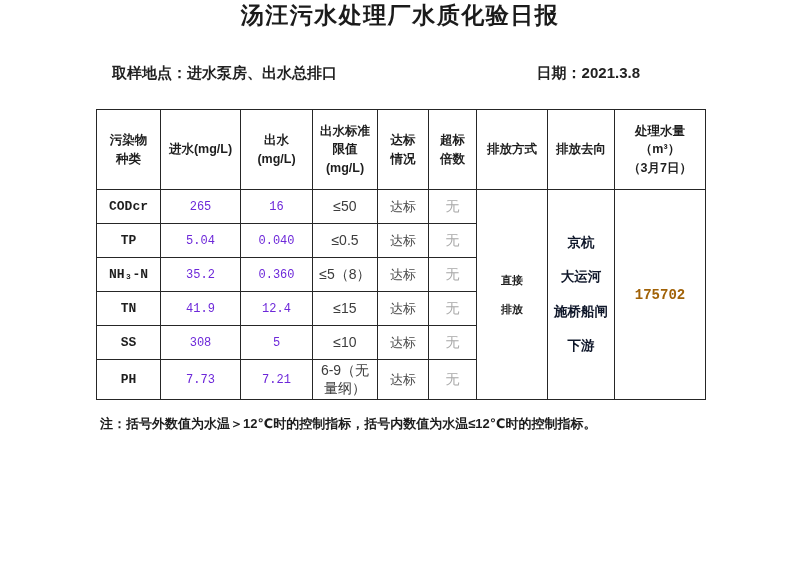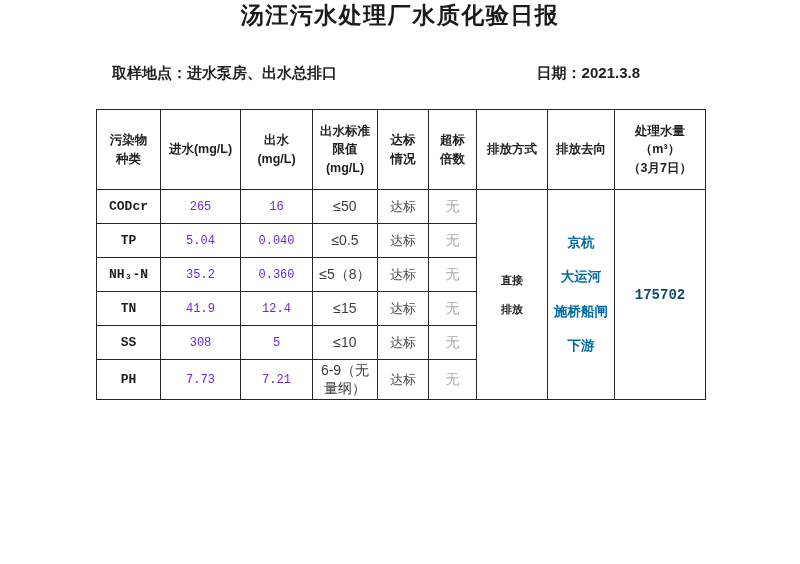--- a/index.html
+++ b/index.html
@@ -94,27 +94,27 @@
     font-weight: 700;
     line-height: 2.6;
     white-space: pre-line;
     color: #1e1e1e;
   }
   td.destination {
     font-size: 13.5px;
     font-weight: 700;
     line-height: 2.55;
     white-space: pre-line;
-    color: #0369a1;
+    color: #0f172a;
   }
   td.volume {
     font-family: "Liberation Mono", "DejaVu Sans Mono", monospace;
     font-size: 14px;
     font-weight: 700;
-    color: #0c4a6e;
+    color: #a16207;
   }
   .footnote {
     margin: 0;
     margin-top: 15px;
     padding-left: 100px;
     font-size: 13px;
     font-weight: 700;
     color: #1c1c1c;
   }
 </style>
@@ -215,14 +215,15 @@
         <td class="pollutant">PH</td>
         <td class="num">7.73</td>
         <td class="num">7.21</td>
         <td class="limit">6-9（无量纲）</td>
         <td class="status">达标</td>
         <td class="exceed">无</td>
       </tr>
     </tbody>
   </table>
 
+  <p class="footnote">注：括号外数值为水温＞12℃时的控制指标，括号内数值为水温≤12℃时的控制指标。</p>
 
 </div>
 
 </body></html>

